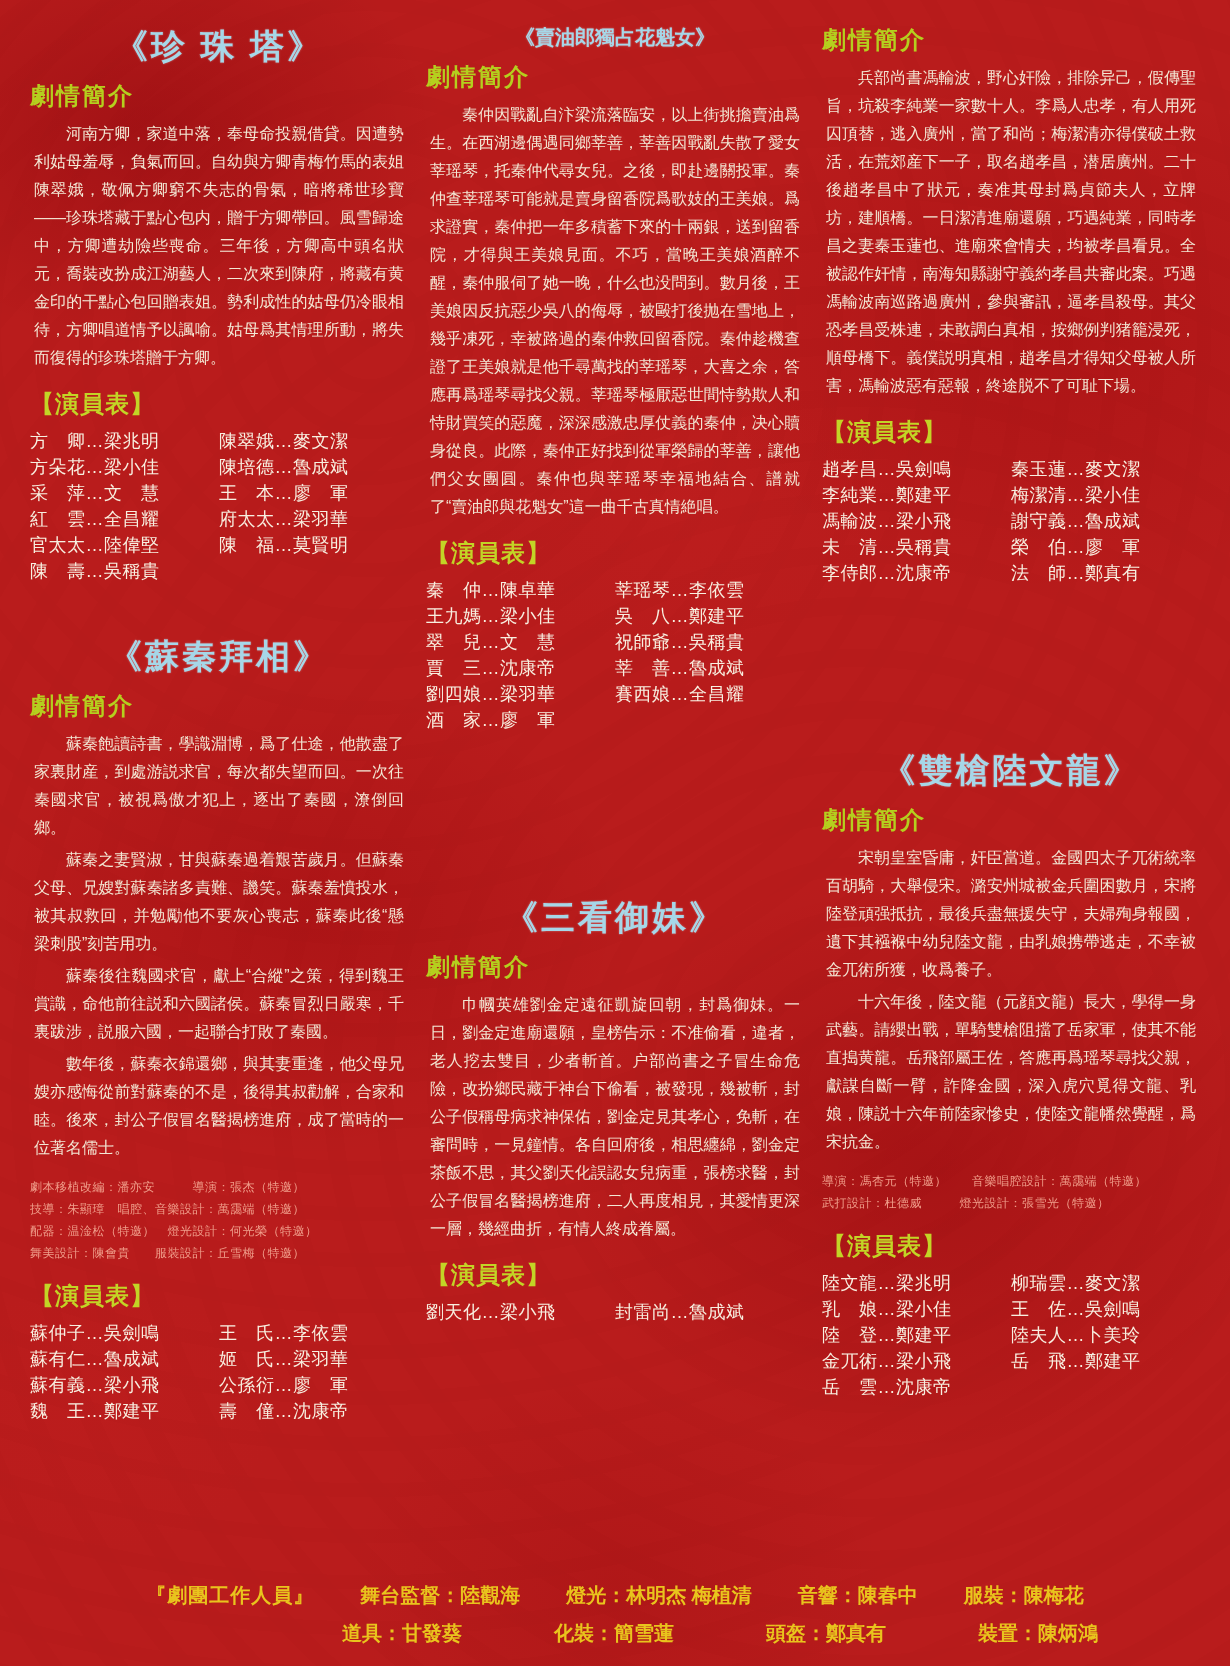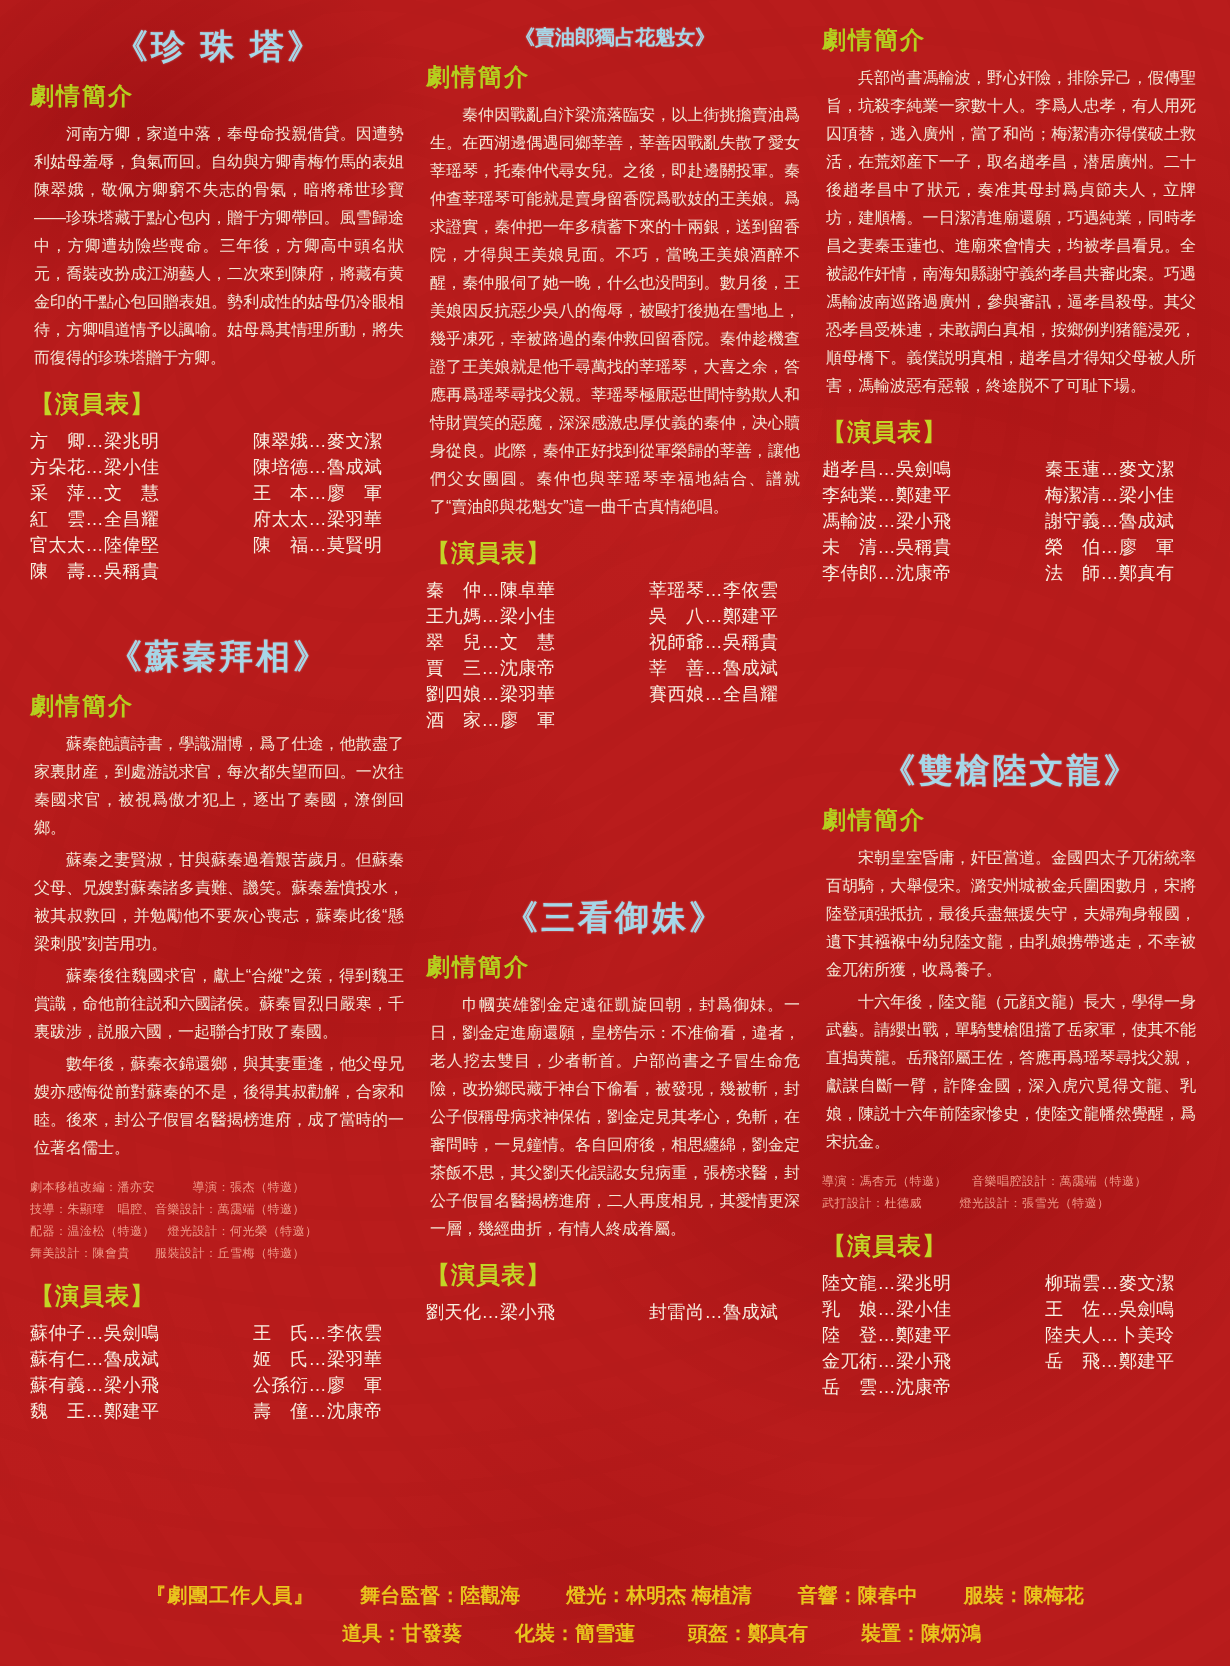--- a/index.html
+++ b/index.html
@@ -59,37 +59,37 @@
   .credits{margin-top:14px;}
   .credit-line{
     font-size:12px;line-height:22px;
     color:#f09d8a;letter-spacing:.5px;
     white-space:nowrap;
   }
   .cast-heading{
     font-size:24px;font-weight:bold;color:#c3d426;
     margin:16px 0 8px 0;letter-spacing:1px;
   }
-  .cast-row{display:flex;line-height:26px;gap:34px;}
+  .cast-row{display:flex;line-height:26px;}
   .cast-cell{
     flex:0 0 50%;
     font-size:18px;color:#f8efe0;
     letter-spacing:.5px;
     white-space:nowrap;
   }
   .footer{
     position:absolute;left:0;right:0;bottom:20px;z-index:2;
     color:#e9c41d;font-weight:bold;
   }
   .footer-row1{
     display:flex;justify-content:center;gap:46px;
     font-size:20px;line-height:26px;
   }
   .footer-row2{
-    display:flex;gap:53px;
+    display:flex;gap:92px;
     margin:12px 0 0 342px;
     font-size:20px;line-height:26px;
   }
   .footer-label{letter-spacing:1px;}
 </style>
 </head>
 <body>
 
 <div class="page">
   <div class="columns">

